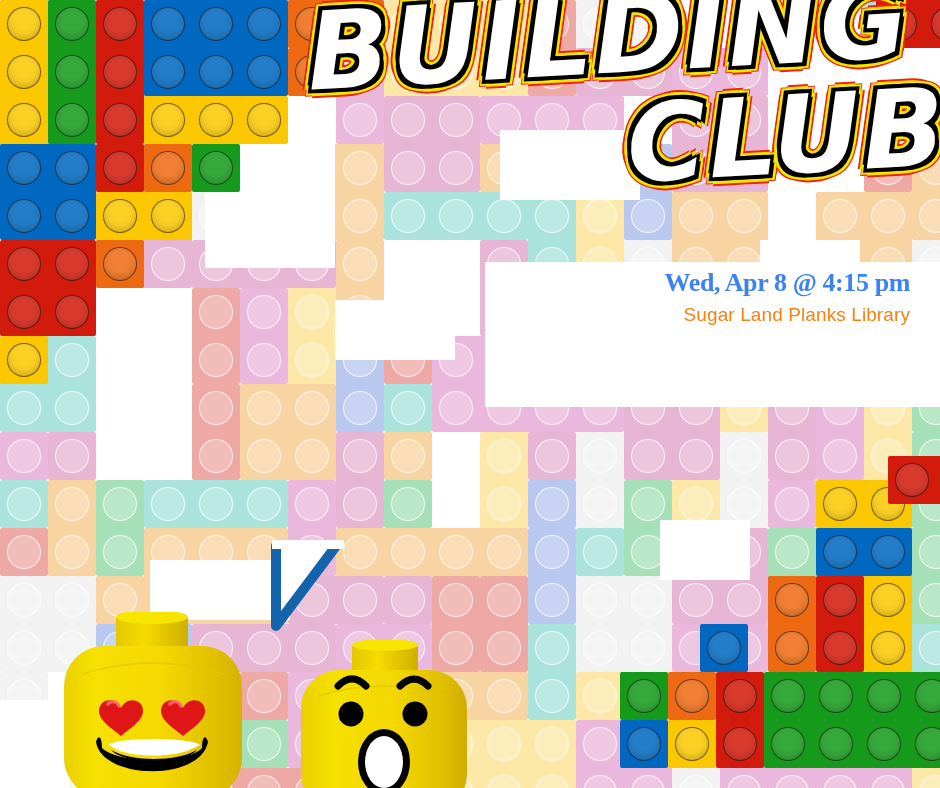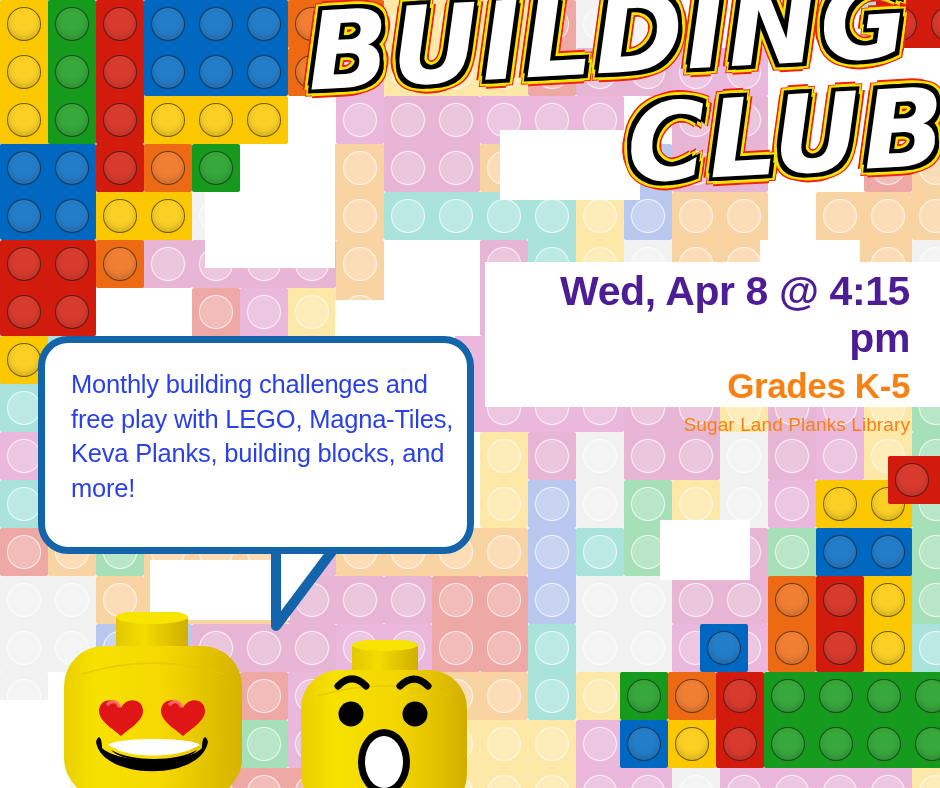--- a/index.html
+++ b/index.html
@@ -78,24 +78,24 @@
     width:455px; height:145px;
     background:#ffffff;
   }
   #info-text {
     position:absolute;
     right:30px; top:268px;
     width:420px;
     text-align:right;
   }
   #info-date {
-    font-family:Liberation Sans, sans-serif;
+    font-family:Liberation Serif, serif;
     font-weight:bold;
-    font-size:41px;
-    color:#4c1d95;
+    font-size:26px;
+    color:#3b82f6;
     letter-spacing:-.4px;
     line-height:1.15;
   }
   #info-grades {
     font-family:"Liberation Sans", sans-serif;
     font-weight:bold;
     font-size:35px;
     color:#f98012;
     letter-spacing:-.4px;
     line-height:1.25;
@@ -810,32 +810,28 @@
 
   <div id="info-panel"></div>
 
   <div id="title-wrap">
     <div class="ttl" id="title-line1">BUILDING</div>
     <div class="ttl" id="title-line2">CLUB</div>
   </div>
 
   <div id="info-text">
     <div id="info-date">Wed, Apr 8 @ 4:15 pm</div>
-    <div id="info-grades">Grades K-5</div>
     <div id="info-branch">Sugar Land Planks Library</div>
   </div>
 
   <svg id="bubble-tail" viewBox="0 0 80 120">
     <path d="M 6,6 L 6,86 L 66,6" fill="#ffffff" stroke="#1464ab" stroke-width="10" stroke-linejoin="round" stroke-linecap="round"></path>
     <path d="M 2,2 L 74,2" stroke="#ffffff" stroke-width="14"></path>
   </svg>
 
-  <div id="bubble">
-    <div id="bubble-text">Monthly building challenges and free play with LEGO, Magna-Tiles, Keva Planks, building blocks, and more!</div>
-  </div>
 
   <svg class="head" style="left:58px; top:612px; width:190px; height:186px;" viewBox="0 0 190 186">
     <defs>
       <linearGradient id="hg1" x1="0" y1="0" x2="1" y2="0">
         <stop offset="0%" stop-color="#ead000"></stop>
         <stop offset="18%" stop-color="#f7e100"></stop>
         <stop offset="55%" stop-color="#f5d800"></stop>
         <stop offset="85%" stop-color="#e0bf00"></stop>
         <stop offset="100%" stop-color="#d4b300"></stop>
       </linearGradient>

